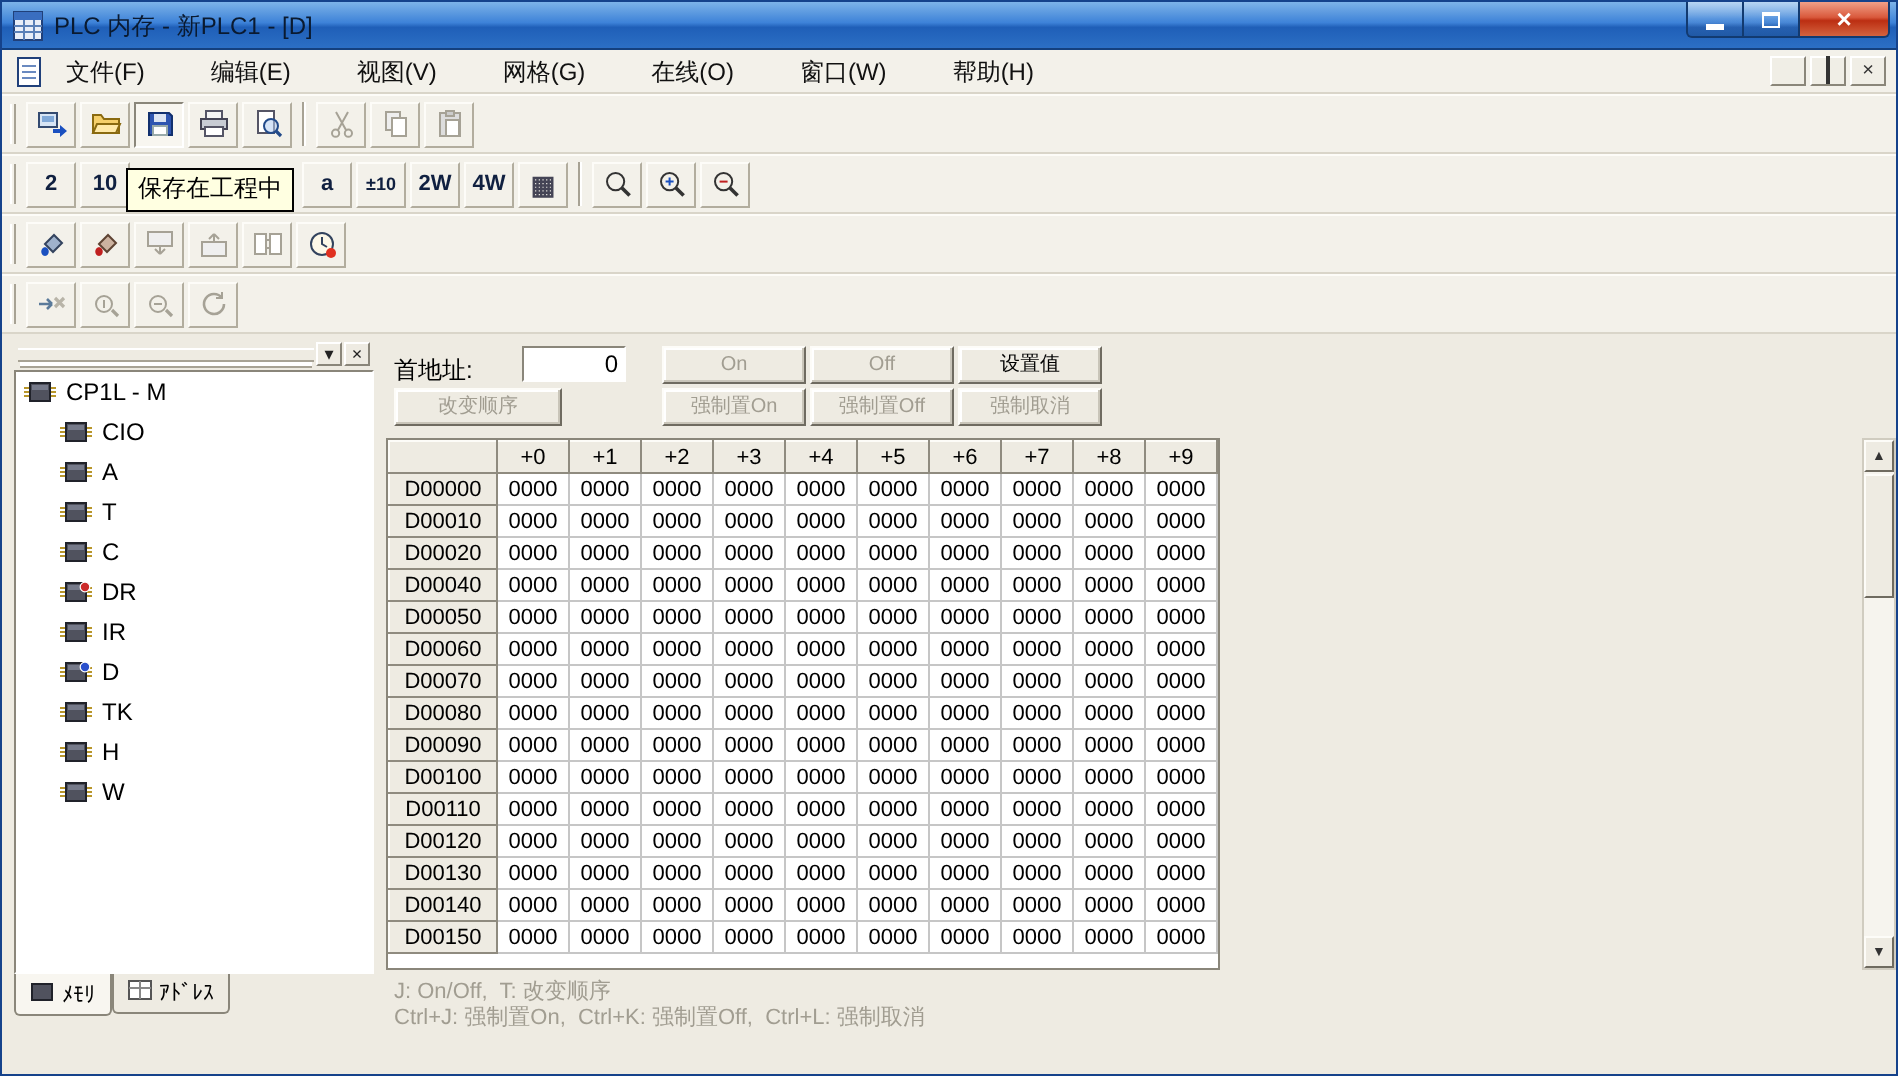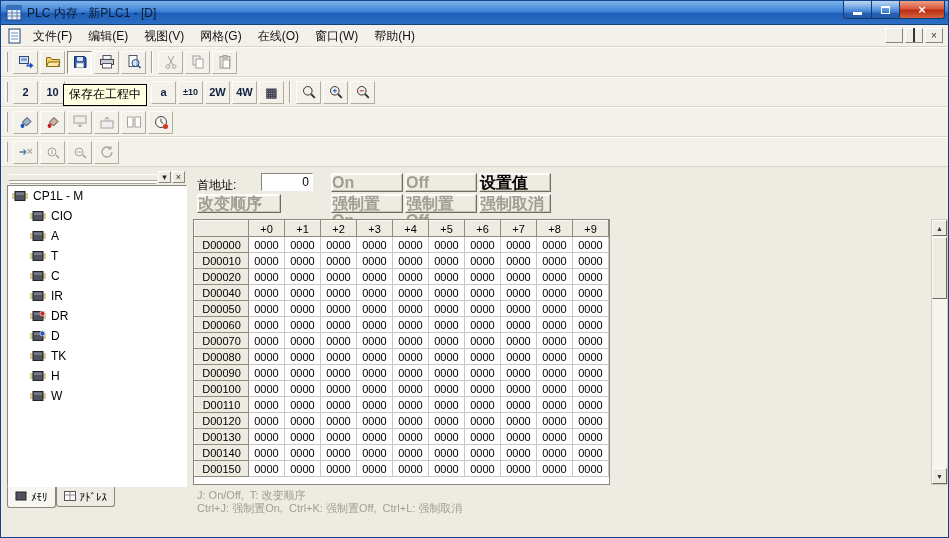--- a/index.html
+++ b/index.html
@@ -23,21 +23,21 @@
   .cap-btn.close { width:45px; border-left:none; border-radius:0 0 3px 0;
     background:linear-gradient(180deg,#f0a088 0%,#d9593c 45%,#bc2e12 55%,#d4633f 100%);
     font-size:13px; font-weight:bold; }
   .glyph-min { width:9px; height:3px; background:#fff; margin-top:8px; }
   .glyph-max { width:9px; height:8px; border:1px solid #fff; border-top:2px solid #fff; }
 
   
   .menubar { position:absolute; left:0; top:24px; width:100%; height:22px;
     background:#f3f1ea; border-bottom:1px solid #d9d5c9; }
   .mdi-doc-icon { position:absolute; left:6px; top:3px; width:16px; height:16px; }
-  #menu-items { position:absolute; left:24px; top:0; height:16px; display:flex; }
+  #menu-items { position:absolute; left:24px; top:0; height:16px; display:flex;gap:17px; }
   .menu-item { padding:0 8px; line-height:22px; font-size:12px; color:#111; }
   .mdi-btns { position:absolute; right:5px; top:3px; display:flex; gap:2px; }
   .mdi-btn { width:18px; height:15px; font-size:10px; line-height:13px; text-align:center;
     background:#f0eee6; border:1px solid; border-color:#fff #8a867a #8a867a #fff; color:#333; }
   .glyph-min.dark { background:#333; width:7px; height:2px; margin:9px auto 0; }
   .glyph-max.dark { border-color:#333; width:8px; height:7px; margin:3px auto 0; border-top-width:2px; }
 
   
   .tb { position:absolute; left:0; width:100%; height:30px; background:#f3f1ea;
     border-top:1px solid #fdfcf8; border-bottom:1px solid #d9d5c9; display:flex; align-items:center; padding-left:4px; }
@@ -72,21 +72,21 @@
   .tab { height:20px; display:flex; align-items:center; gap:4px; padding:0 7px; font-size:11px;
     background:#eeebe2; border:1px solid #8a867a; border-top:none; border-radius:0 0 3px 3px; color:#000; }
   .tab.active { background:#f8f6f0; height:21px; }
 
   
   .ctl-label { position:absolute; font-size:12px; color:#000; }
   .ctl-input { position:absolute; width:52px; height:18px; border:1px solid; border-color:#8a867a #fff #fff #8a867a;
     background:#fff; font-size:12px; text-align:right; padding:0 3px; font-family:"Liberation Sans",sans-serif; }
   .btn3d { position:absolute; height:19px; background:#eeebe2; border:1px solid;
     border-color:#fdfcf8 #6f6b60 #6f6b60 #fdfcf8; box-shadow:inset -1px -1px 0 #c9c5b9, inset 1px 1px 0 #fff;
-    font-size:16px; color:#000; text-align:left; line-height:17px; font-family:"Liberation Sans",sans-serif; padding:0;font-weight:bold; }
+    font-size:10px; color:#000; text-align:center; line-height:17px; font-family:"Liberation Sans",sans-serif; padding:0; }
   .btn3d.disabled { color:#a19d91; }
 
   
   .grid-wrap { position:absolute; left:192px; top:218px; width:417px; height:266px; overflow:hidden;
     border:1px solid #8a867a; background:#fff; }
   table.mem { border-collapse:collapse; table-layout:fixed; }
   table.mem th, table.mem td { font-weight:normal; font-size:11px; padding:0; height:16px; }
   th.corner, th.rowh, th.colh { background:#eeebe2; border:1px solid; border-color:#fdfcf8 #8f8b7f #8f8b7f #fdfcf8; }
   th.corner { width:54px; }
   th.rowh { width:54px; color:#000; }
@@ -413,38 +413,38 @@
             <g stroke="#b8962a">
               <line x1="0" y1="4" x2="3" y2="4"></line>
               <line x1="0" y1="6" x2="3" y2="6"></line>
               <line x1="0" y1="8" x2="3" y2="8"></line>
               <line x1="13" y1="4" x2="16" y2="4"></line>
               <line x1="13" y1="6" x2="16" y2="6"></line>
               <line x1="13" y1="8" x2="16" y2="8"></line>
             </g>
             <rect x="3" y="1.5" width="10" height="9" fill="#50525e" stroke="#20222a"></rect>
             <rect x="4" y="2.5" width="8" height="2.5" fill="#767a8a"></rect>
+            <circle cx="12.5" cy="3.5" r="2.4" fill="#cc2a2a" stroke="#fff" stroke-width="0.6"></circle>
+          </svg></span>
+        <span>DR</span>
+      </div>
+      <div class="tree-item child">
+        <span class="ticon"><svg width="16" height="12" viewBox="0 0 16 12">
+            <g stroke="#b8962a">
+              <line x1="0" y1="4" x2="3" y2="4"></line>
+              <line x1="0" y1="6" x2="3" y2="6"></line>
+              <line x1="0" y1="8" x2="3" y2="8"></line>
+              <line x1="13" y1="4" x2="16" y2="4"></line>
+              <line x1="13" y1="6" x2="16" y2="6"></line>
+              <line x1="13" y1="8" x2="16" y2="8"></line>
+            </g>
+            <rect x="3" y="1.5" width="10" height="9" fill="#50525e" stroke="#20222a"></rect>
+            <rect x="4" y="2.5" width="8" height="2.5" fill="#767a8a"></rect>
           </svg></span>
         <span>IR</span>
-      </div>
-      <div class="tree-item child">
-        <span class="ticon"><svg width="16" height="12" viewBox="0 0 16 12">
-            <g stroke="#b8962a">
-              <line x1="0" y1="4" x2="3" y2="4"></line>
-              <line x1="0" y1="6" x2="3" y2="6"></line>
-              <line x1="0" y1="8" x2="3" y2="8"></line>
-              <line x1="13" y1="4" x2="16" y2="4"></line>
-              <line x1="13" y1="6" x2="16" y2="6"></line>
-              <line x1="13" y1="8" x2="16" y2="8"></line>
-            </g>
-            <rect x="3" y="1.5" width="10" height="9" fill="#50525e" stroke="#20222a"></rect>
-            <rect x="4" y="2.5" width="8" height="2.5" fill="#767a8a"></rect>
-            <circle cx="12.5" cy="3.5" r="2.4" fill="#cc2a2a" stroke="#fff" stroke-width="0.6"></circle>
-          </svg></span>
-        <span>DR</span>
       </div>
       <div class="tree-item child">
         <span class="ticon"><svg width="16" height="12" viewBox="0 0 16 12">
             <g stroke="#b8962a">
               <line x1="0" y1="4" x2="3" y2="4"></line>
               <line x1="0" y1="6" x2="3" y2="6"></line>
               <line x1="0" y1="8" x2="3" y2="8"></line>
               <line x1="13" y1="4" x2="16" y2="4"></line>
               <line x1="13" y1="6" x2="16" y2="6"></line>
               <line x1="13" y1="8" x2="16" y2="8"></line>

